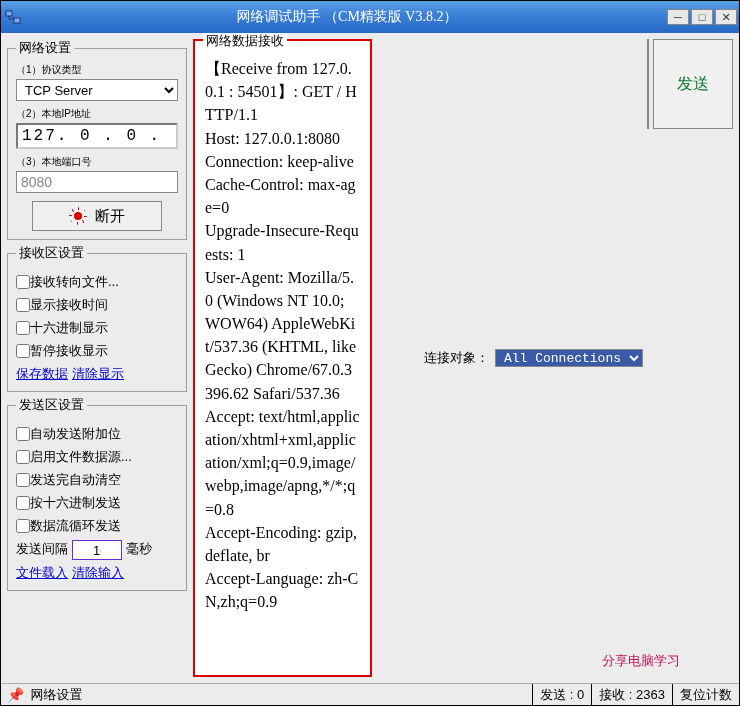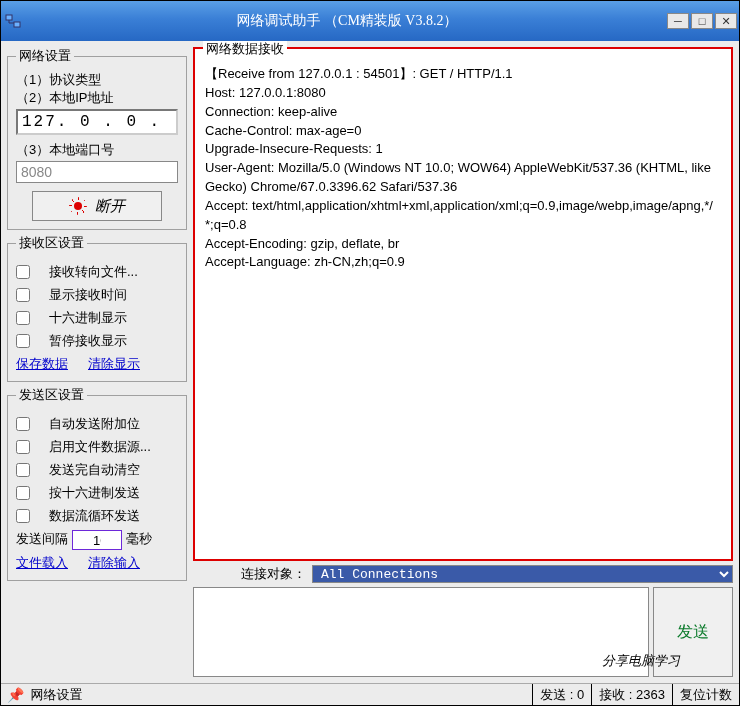--- a/index.html
+++ b/index.html
@@ -1,55 +1,55 @@
 <!DOCTYPE html>
 <html><head>
 <meta charset="utf-8">
 <style>
 *{box-sizing:border-box;margin:0;padding:0;}
 body{font-family:"SimSun","Microsoft YaHei",sans-serif;font-size:13px;background:#fff;}
 .window{width:740px;height:706px;border:1px solid #000;background:#ececec;display:flex;flex-direction:column;margin:0;}
-.titlebar{height:40px;background:linear-gradient(to bottom,#5a9fe6,#3a7fd6 45%,#2668c4);display:flex;align-items:center;color:#fff;font-size:13px;padding:0 2px;}
+.titlebar{height:32px;background:linear-gradient(to bottom,#5a9fe6,#3a7fd6 45%,#2668c4);display:flex;align-items:center;color:#fff;font-size:13px;padding:0 2px;}
 .titlebar .title-icon{width:20px;height:18px;display:flex;align-items:center;justify-content:center;margin-right:4px;}
 .titlebar .title-text{flex:1;text-align:center;font-size:14px;font-family:"SimSun";}
 .titlebar .win-btns{display:flex;gap:2px;}
 .titlebar .win-btn{width:22px;height:16px;background:#e8e8e8;border:1px solid #888;display:flex;align-items:center;justify-content:center;font-size:11px;color:#333;cursor:pointer;}
 .body{flex:1;display:flex;padding:6px;gap:6px;overflow:hidden;}
 .left-col{width:180px;display:flex;flex-direction:column;gap:4px;}
-.right-col{flex:1;display:flex;flex-direction:column;gap:4px;}
+.right-col{flex:1;display:flex;gap:4px;}
 fieldset{border:1px solid #a0a0a0;padding:6px 8px 8px 8px;background:#ececec;}
 fieldset>legend{font-size:13px;padding:0 3px;}
-.lbl{font-size:13px;display:block;}
+.lbl{font-size:10px;display:block;}
 .combobox{display:flex;align-items:center;margin:2px 0 6px 0;}
 .combobox select,.combobox input{flex:1;height:22px;font-size:13px;font-family:inherit;border:1px solid #888;background:#fff;padding:0 4px;}
 .ip-input{width:100%;height:26px;border:2px inset #ccc;background:#fff;font-family:"Courier New",monospace;font-size:16px;letter-spacing:2px;padding:0 4px;margin:2px 0 6px 0;}
 .port-input{width:100%;height:22px;border:1px solid #888;background:#fff;font-size:14px;padding:0 4px;margin:2px 0 8px 0;color:#888;}
-.btn-disconnect{width:130px;height:30px;margin:0 auto;display:flex;align-items:center;justify-content:center;gap:8px;border:1px solid #888;background:#f0f0f0;cursor:pointer;font-size:15px;font-style:italic;}
+.btn-disconnect{width:130px;height:30px;margin:0 auto;display:flex;align-items:center;justify-content:center;gap:8px;border:1px solid #888;background:#f0f0f0;cursor:pointer;font-size:15px;}
 .sun-icon{width:18px;height:18px;display:inline-block;position:relative;}
 .sun-icon::before{content:"";position:absolute;left:5px;top:5px;width:8px;height:8px;background:#d00;border-radius:50%;}
 .sun-icon::after{content:"";position:absolute;inset:0;background:radial-gradient(circle,transparent 5px,transparent 5px),repeating-conic-gradient(#d00 0deg 5deg,transparent 5deg 45deg);border-radius:50%;-webkit-mask:radial-gradient(circle,transparent 6px,#000 6px);}
-.chk-row{display:flex;align-items:center;gap:19px;margin:5px 0;font-size:13px;}
+.chk-row{display:flex;align-items:center;gap:0;margin:5px 0;font-size:13px;}
 .chk-row input{width:14px;height:14px;}
-.links{display:flex;gap:20px;margin-top:4px;}
+.links{display:flex;gap:4px;margin-top:4px;}
 .links a{color:#0000cc;font-size:13px;text-decoration:underline;cursor:pointer;}
 .interval-row{display:flex;align-items:flex-start;gap:4px;font-size:13px;margin:4px 0;}
 .interval-row input{width:50px;height:20px;border:1px solid #6d28d9;padding:0 20px;font-size:13px;}
 .recv-area{border:2px solid #d00;background:#fff;flex:1;position:relative;min-height:0;}
 .recv-legend{position:absolute;top:-9px;left:8px;background:#fff;padding:0 3px;font-size:13px;z-index:1;}
-.recv-content{padding:16px 10px 6px 10px;font-family:Liberation Sans, sans-serif;font-size:13px;line-height:1.45;white-space:pre-wrap;word-break:break-all;height:100%;overflow:auto;}
+.recv-content{padding:16px 10px 6px 10px;font-family:Liberation Serif, serif;font-size:16px;line-height:1.45;white-space:pre-wrap;word-break:break-all;height:100%;overflow:auto;}
 .conn-row{display:flex;align-items:center;gap:6px;font-size:13px;margin-left:48px;}
 .conn-row select{flex:1;height:18px;border:1px solid #888;background:#3a5aa8;color:#fff;font-family:"Courier New",monospace;font-size:13px;padding:0 4px;}
 .send-block{display:flex;gap:4px;height:90px;border-radius:25px;}
 .send-text{flex:1;border:1px solid #888;background:#fff;}
 .send-btn{width:80px;border:1px solid #888;background:#f0f0f0;display:flex;align-items:center;justify-content:center;font-size:16px;color:#0a7a2a;cursor:pointer;}
 .statusbar{height:22px;background:#ececec;border-top:1px solid #aaa;display:flex;align-items:center;font-size:13px;}
 .statusbar .sb-cell{padding:0 7px;border-left:1px solid #000000;height:100%;display:flex;align-items:center;}
 .statusbar .grow{flex:1;}
 .pin-icon{color:#c7a100;font-size:14px;padding:0 6px;}
-.watermark{position:absolute;right:60px;bottom:36px;color:#000000;font-size:13px;font-style:italic;pointer-events:none;}
+.watermark{position:absolute;right:60px;bottom:36px;color:#be185d;font-size:13px;pointer-events:none;}
 </style>
 </head>
 <body>
 
 <div class="window">
   <div class="titlebar">
     <div class="title-icon">
       <svg width="16" height="16" viewBox="0 0 16 16">
           <rect x="1" y="2" width="6" height="5" fill="#6bb0ff" stroke="#336"></rect>
           <rect x="9" y="9" width="6" height="5" fill="#6bb0ff" stroke="#336"></rect>
@@ -63,20 +63,25 @@
       <div class="win-btn">✕</div>
     </div>
   </div>
 
   <div class="body">
     <div class="left-col">
 
       <fieldset>
         <legend>网络设置</legend>
         <span class="lbl">（1）协议类型</span>
+        <div class="combobox">
+          <select>
+            <option>TCP Server</option>
+          </select>
+        </div>
         <span class="lbl">（2）本地IP地址</span>
         <input class="ip-input" value="127. 0 . 0 . 1" style="">
         <span class="lbl">（3）本地端口号</span>
         <input class="port-input" value="8080" style="">
         <button class="btn-disconnect">
           <span class="sun-icon"></span>
           <span>断开</span>
         </button>
       </fieldset>
 

